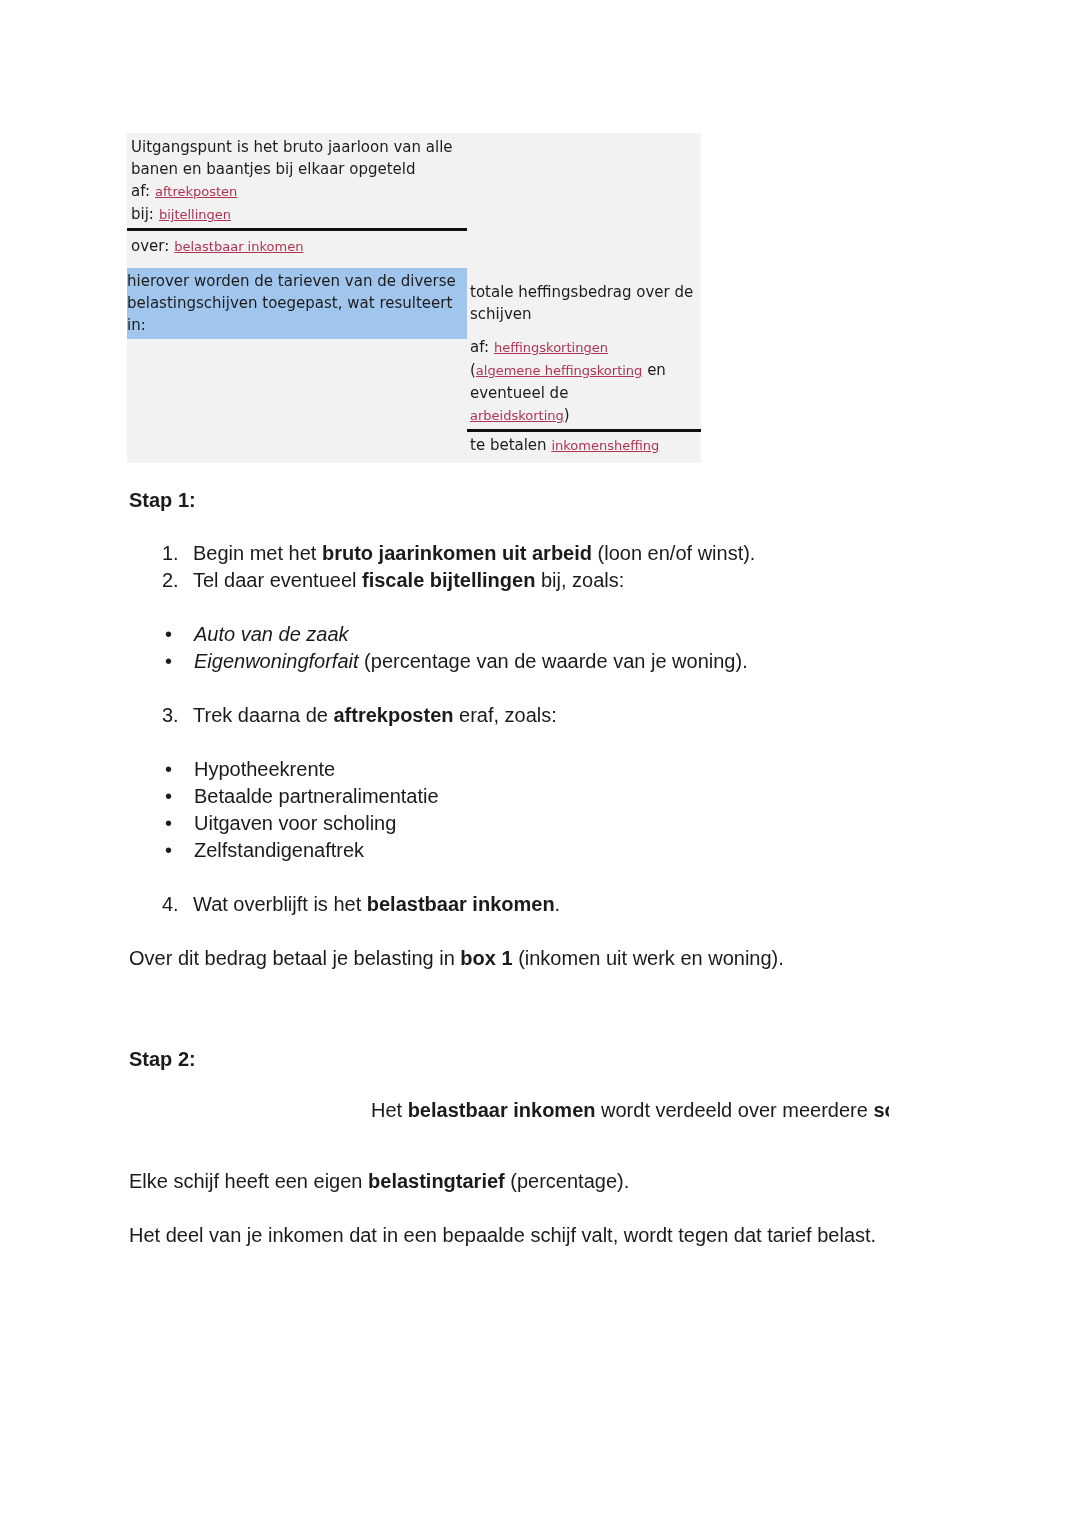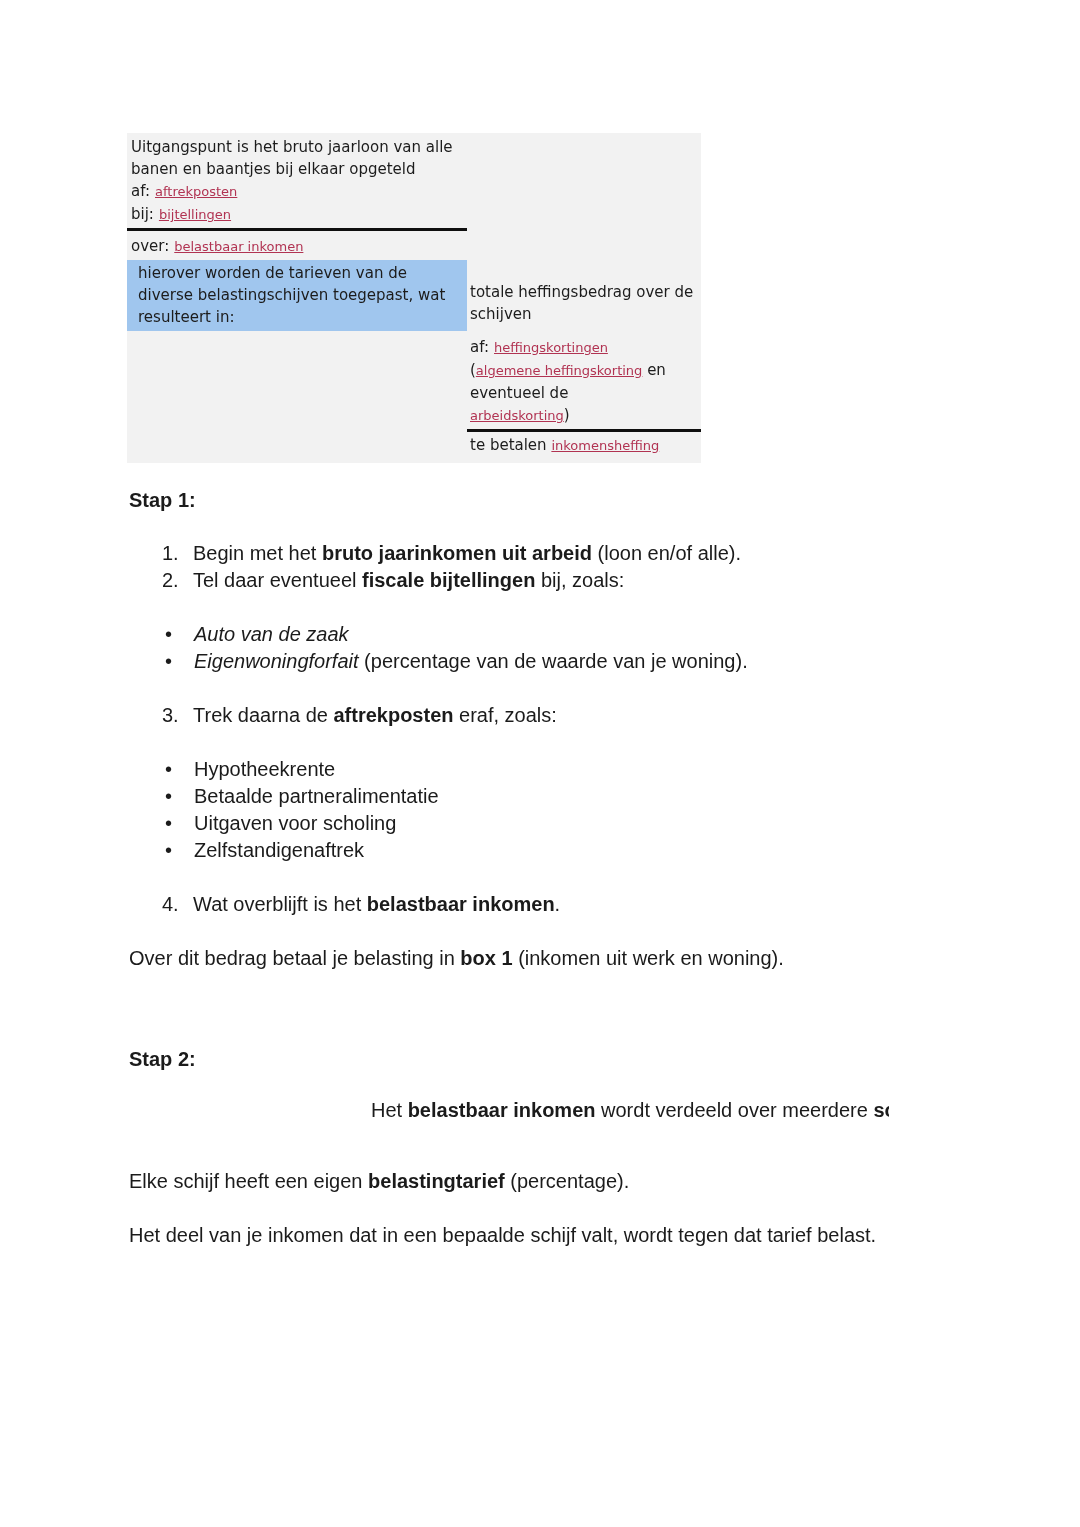--- a/index.html
+++ b/index.html
@@ -13,22 +13,22 @@
            padding:3px 0 6px 0;}
   .col-left{width:340px;flex:none;box-sizing:border-box;}
   .col-right{flex:1;box-sizing:border-box;padding-top:145px;}
   .dline{padding-left:4px;}
   .col-right .dline{padding-left:3px;}
   .d-intro{padding-left:4px;}
   .d-total{padding-left:3px;margin-bottom:11px;}
   .dlink{font-size:13px;color:#b13352;text-decoration:underline;}
   .dlabel{margin-right:5px;}
   .rule{height:0;border:0;border-top:3px solid #0f0f0f;margin:2px 0 2px 0;}
-  .hl-block{background:#a0c6ee;padding:2px 2px 3px 11px;margin-top:1px;}
-  .over-line{padding-top:2px;padding-bottom:1px;}
+  .hl-block{background:#a0c6ee;padding:2px 2px 3px 0;margin-top:1px;}
+  .over-line{padding-top:2px;padding-bottom:9px;}
 
   
   .content{position:absolute;left:129px;top:487px;width:830px;
            font-size:20px;line-height:27px;}
   .heading{font-weight:bold;margin:0 0 26px 0;}
   .gap{height:27px;}
   .oli{display:flex;}
   .oli .num{flex:none;width:31px;margin-left:33px;}
   .oli .txt{flex:1;}
   .bli{display:flex;}
@@ -80,21 +80,21 @@
       </div>
     </div>
   </div>
 
   <div class="content">
 
     <div class="heading">Stap 1:</div>
 
     <div class="oli">
       <span class="num">1.</span>
-      <span class="txt"><span>Begin met het </span><span class="b">bruto jaarinkomen uit arbeid</span><span> (loon en/of alle).</span></span>
+      <span class="txt"><span>Begin met het </span><span class="b">bruto jaarinkomen uit arbeid</span><span> (loon en/of winst).</span></span>
     </div>
     <div class="oli">
       <span class="num">2.</span>
       <span class="txt"><span>Tel daar eventueel </span><span class="b">fiscale bijtellingen</span><span> bij, zoals:</span></span>
     </div>
 
     <div class="gap"></div>
 
     <div class="bli">
       <span class="marker">•</span>

